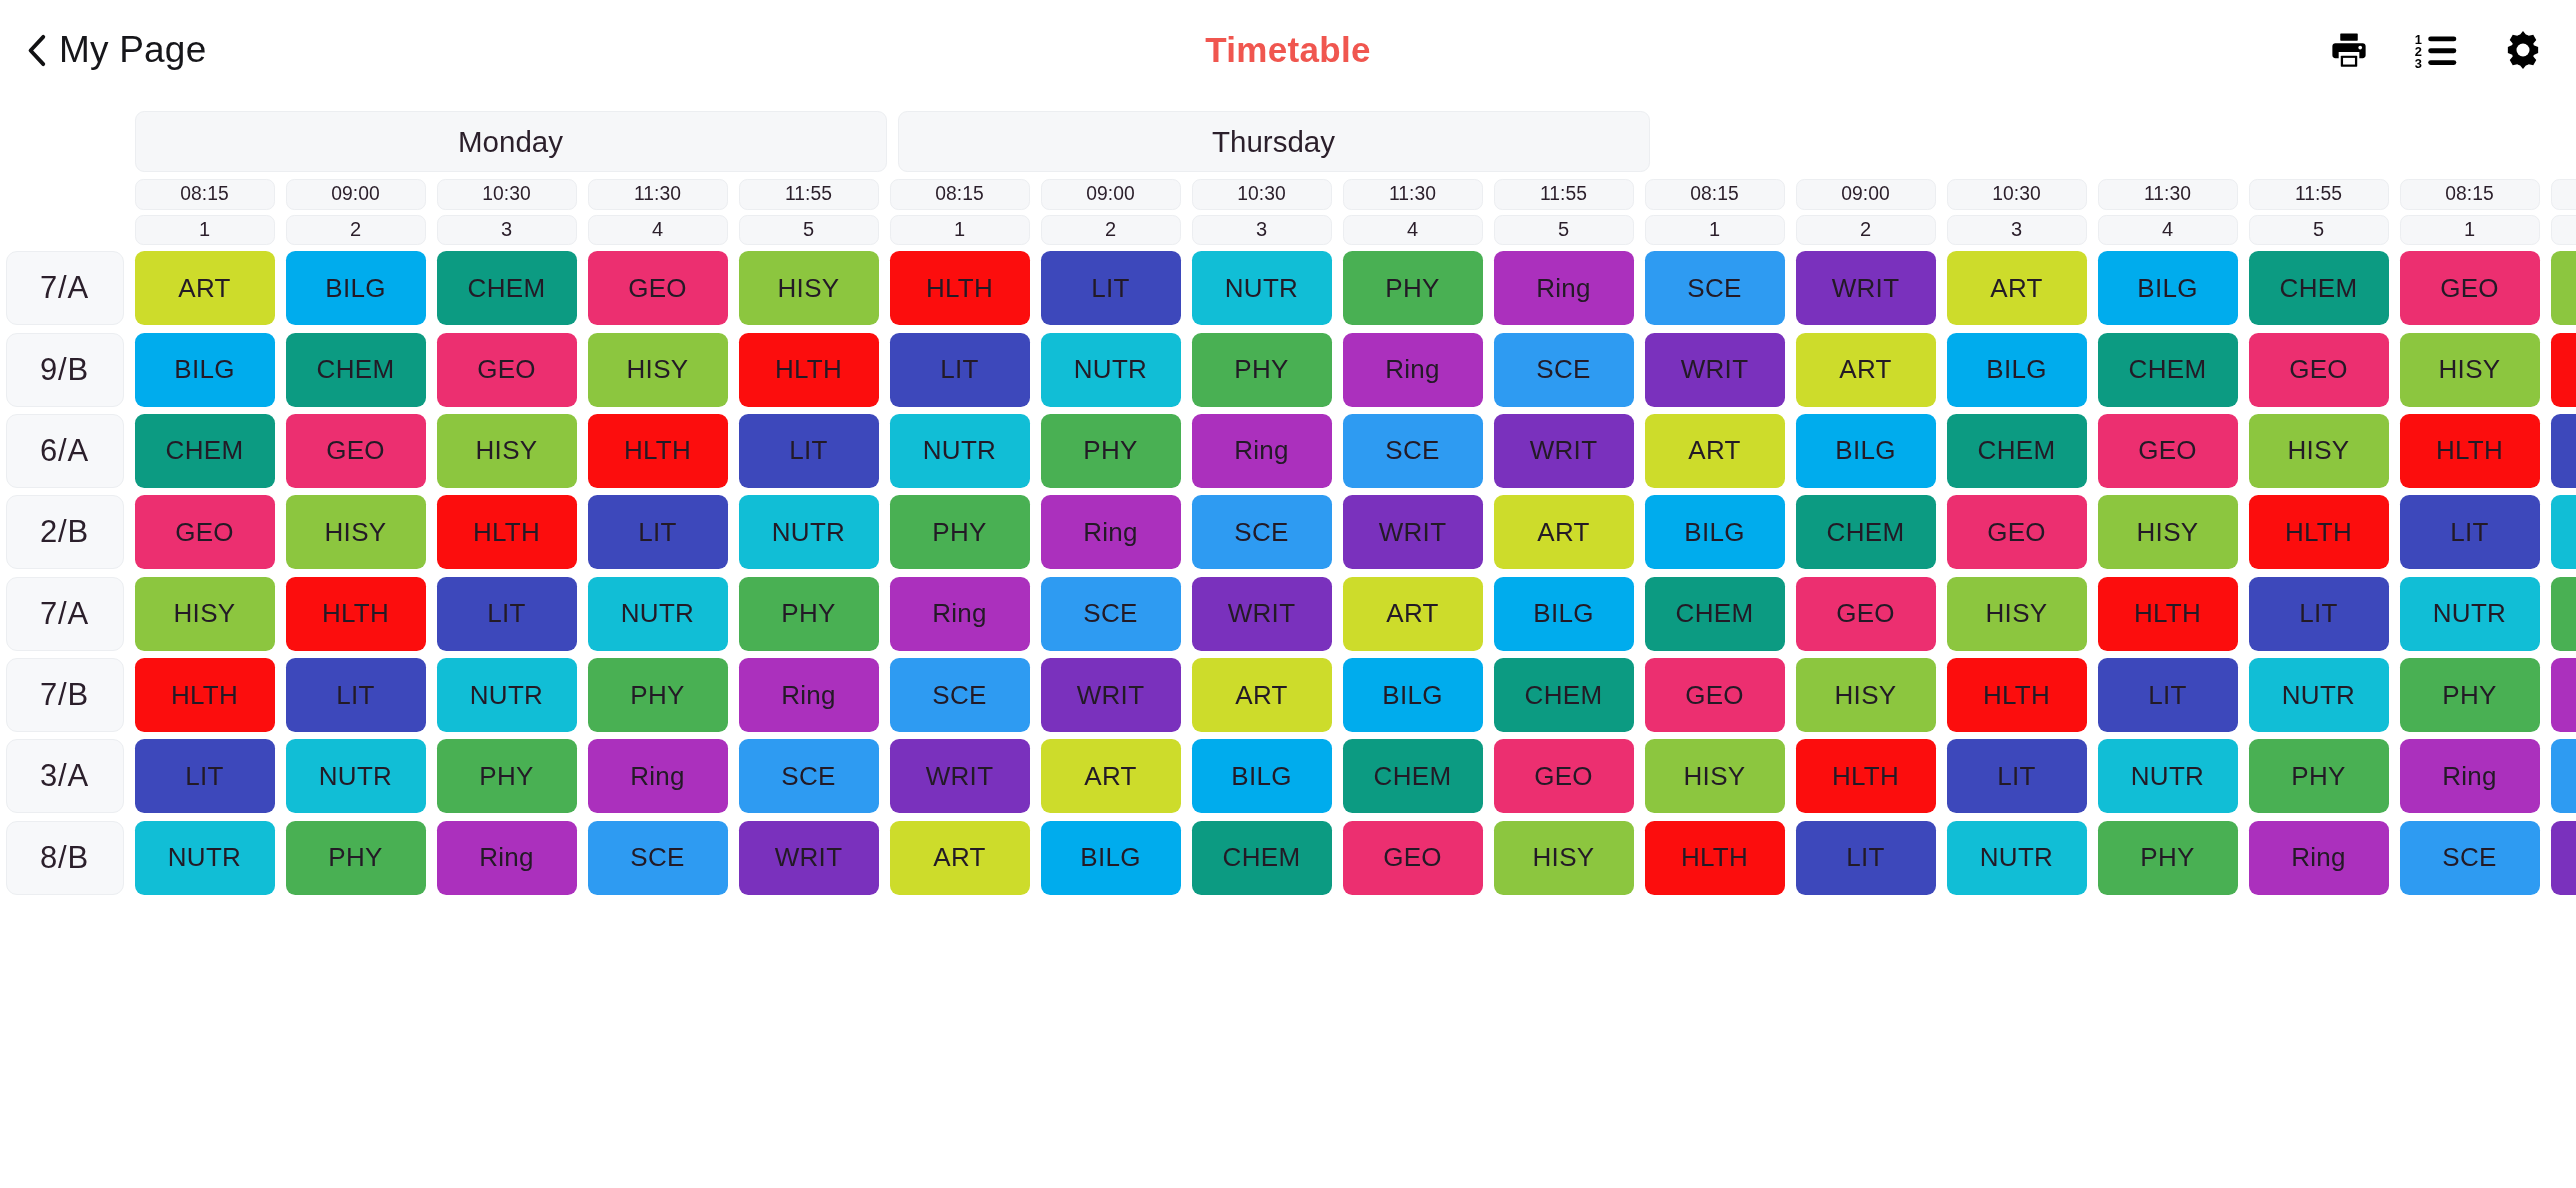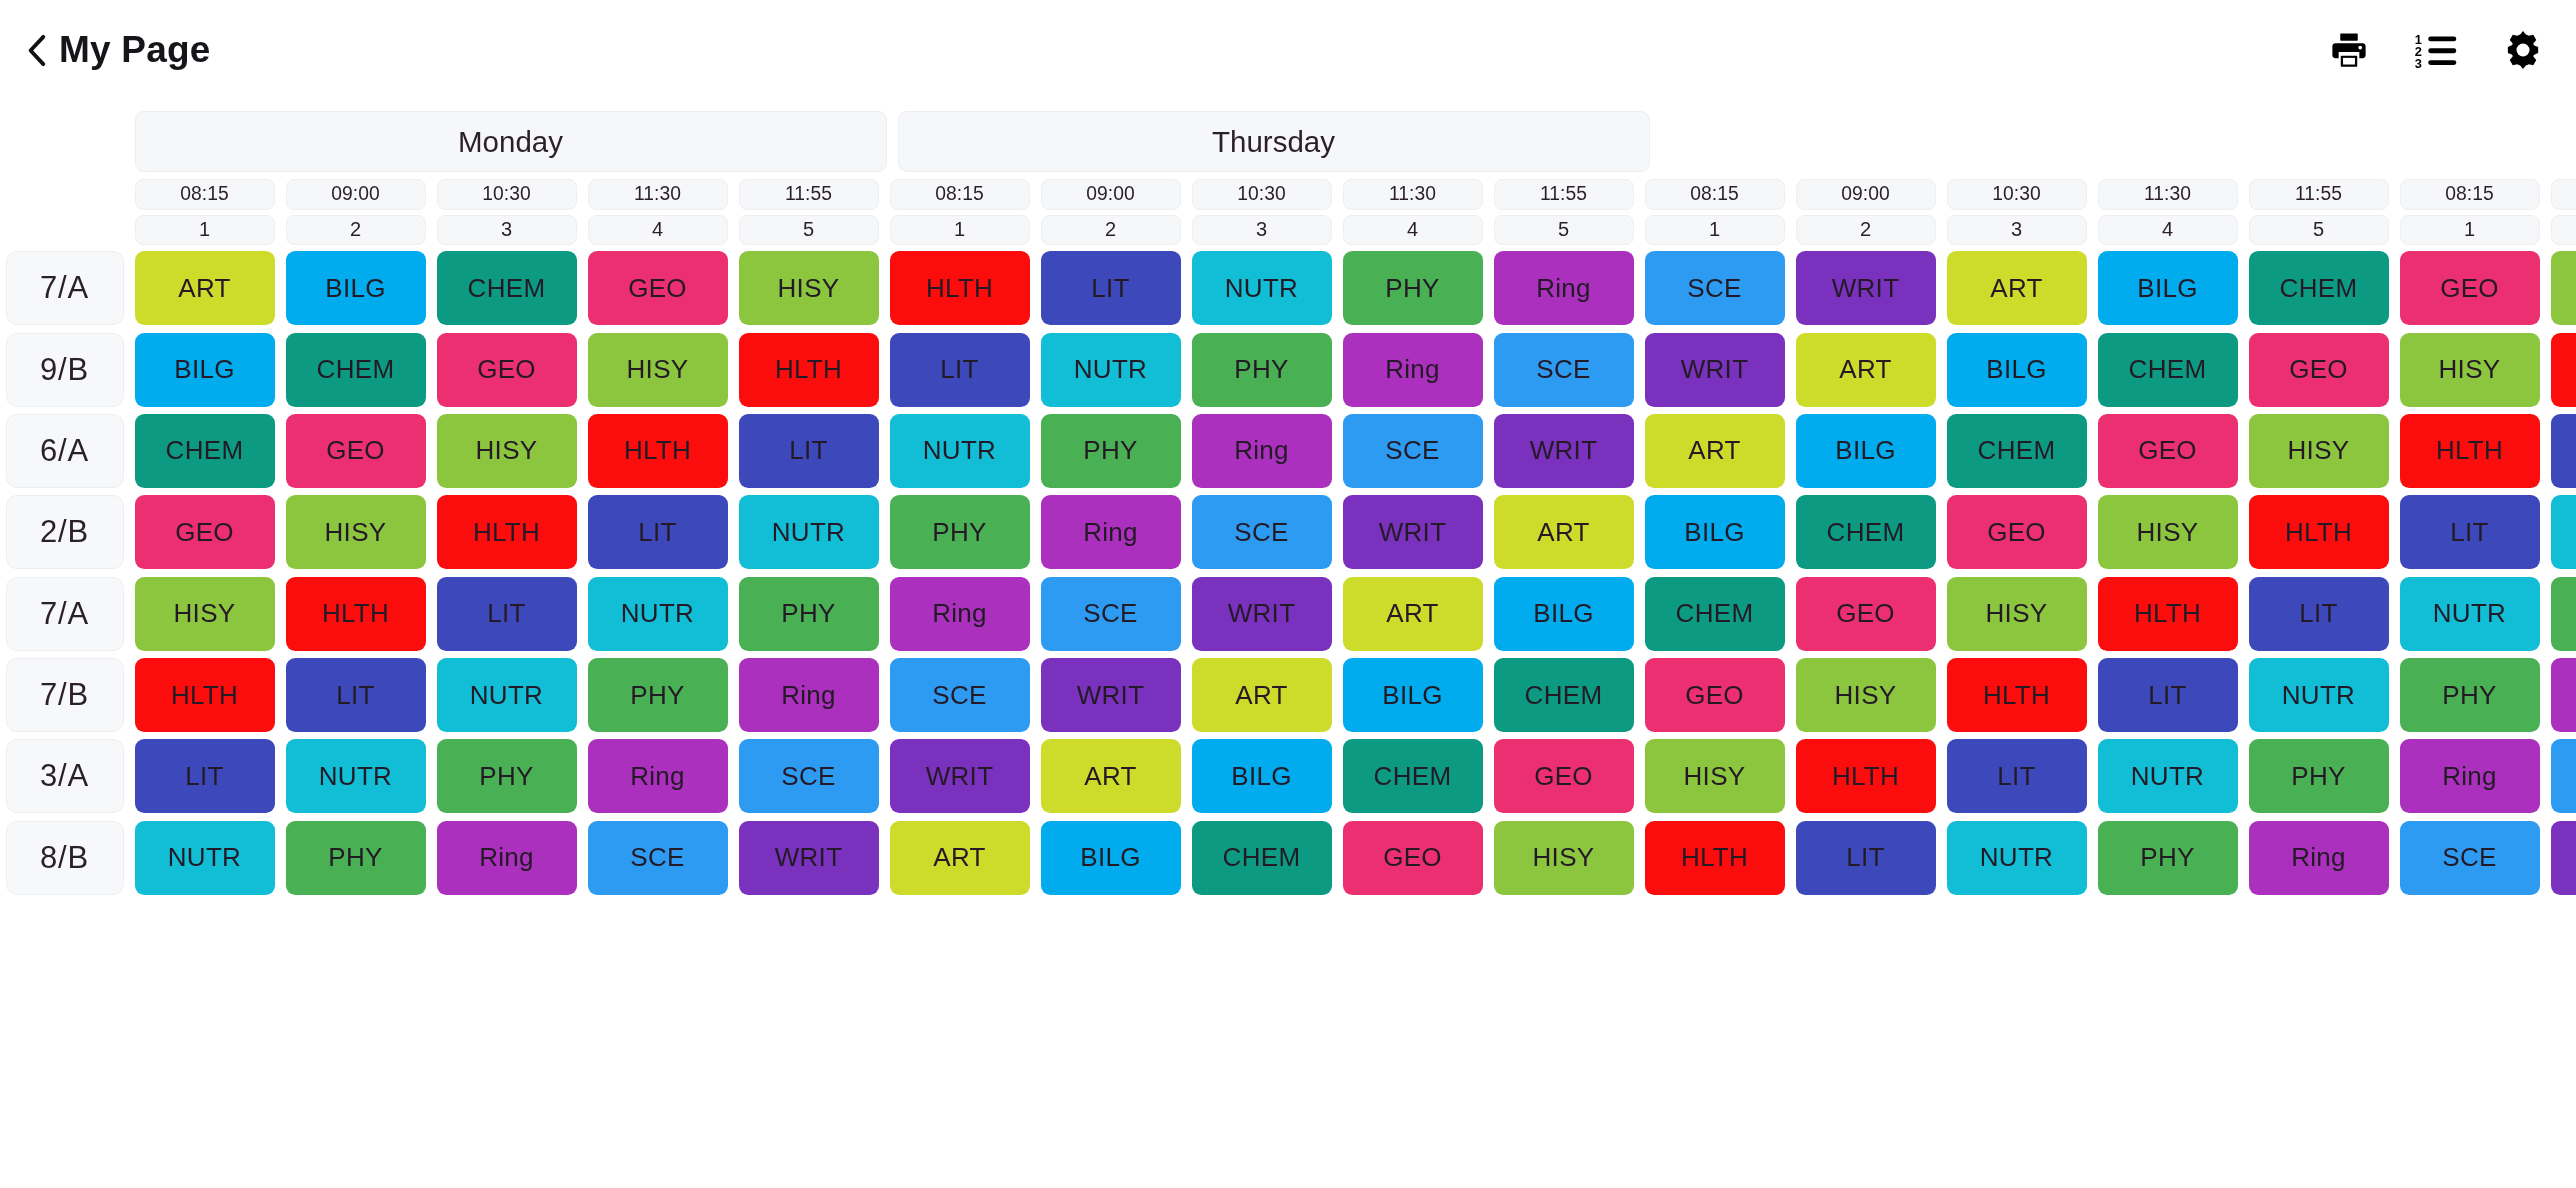--- a/index.html
+++ b/index.html
@@ -30,21 +30,21 @@
     cursor: pointer;
     user-select: none;
   }
   .back-chevron {
     width: 20px;
     height: 33px;
     display: block;
   }
   .back-label {
     font-size: 37px;
-    font-weight: 700;
+    font-weight: 400;
     color: #16161a;
     letter-spacing: 0.2px;
   }
 
   .app-title {
     position: absolute;
     left: 0; right: 0;
     top: 50%;
     transform: translateY(-50%);
     text-align: center;
@@ -179,20 +179,21 @@
 
   <div class="back-btn">
     <span>
       <svg class="back-chevron" viewBox="0 0 22 36" fill="none">
         <path d="M19 3 L5 18 L19 33" stroke="#111113" stroke-width="4.2" stroke-linecap="round" stroke-linejoin="round"></path>
       </svg>
     </span>
     <span class="back-label">My Page</span>
   </div>
 
+  <div class="app-title">Timetable</div>
 
   <div class="topbar-actions">
 
     <button class="icon-btn">
       <span>
         <svg width="42" height="42" viewBox="0 0 24 24" fill="#000000">
           <rect x="7" y="2.5" width="10" height="4.2" rx="0.4"></rect>
           <path d="M4.2 8.2h15.6c1 0 1.7.75 1.7 1.7v5.1c0 .95-.7 1.7-1.7 1.7h-1.9v-3.6H6.1v3.6H4.2c-1 0-1.7-.75-1.7-1.7v-5.1c0-.95.7-1.7 1.7-1.7z"></path>
           <circle cx="18.4" cy="10.6" r="1.05" fill="#ffffff"></circle>
           <rect x="7.3" y="15.3" width="9.4" height="6.2" rx="0.4"></rect>

